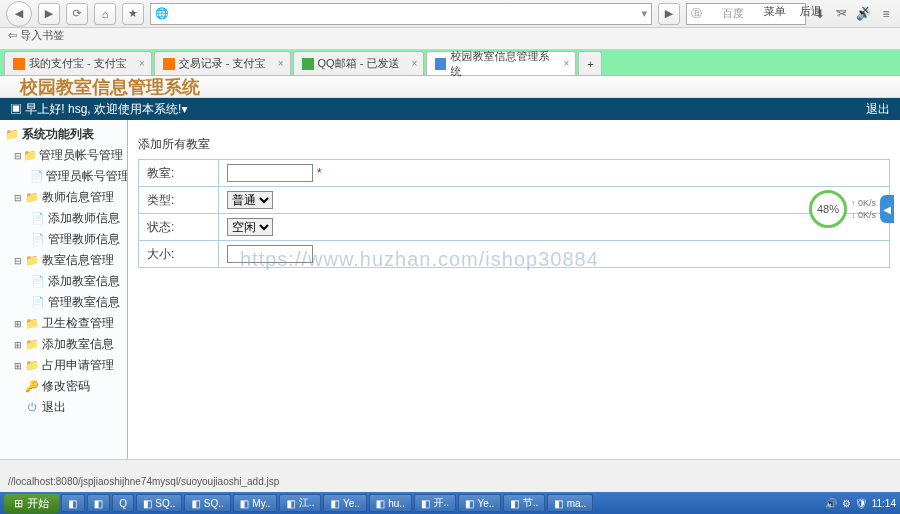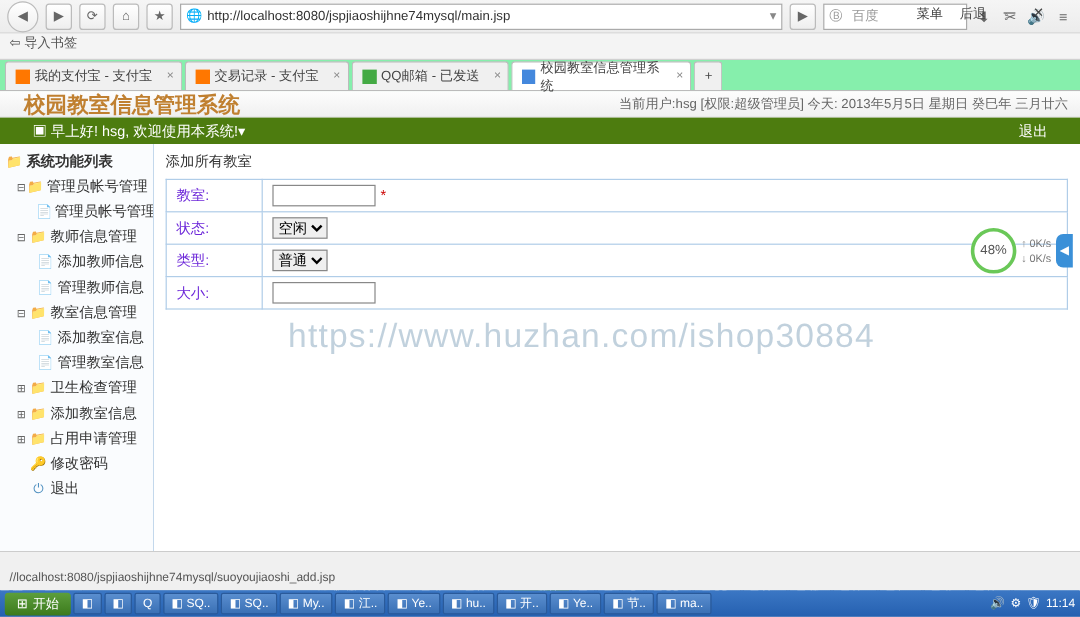--- a/index.html
+++ b/index.html
@@ -16,43 +16,43 @@
 .bookmark-bar{height:22px;background:#f4f4f4;border-bottom:1px solid #d0d0d0;display:flex;padding:0 8px;font-size:11px;color:#555}
 .tabs{height:26px;background:#86efac;display:flex;align-items:flex-end;padding-left:4px;border-bottom:1px solid #bbb}
 .tab{height:24px;padding:0 24px 0 8px;border:1px solid #bbb;border-bottom:none;background:#f0f0f0;border-radius:3px 3px 0 0;margin-right:2px;display:flex;align-items:center;font-size:11px;position:relative;color:#444;max-width:150px}
 .tab.active{background:#fff}
 .tab .fav{width:12px;height:12px;margin-right:4px;display:inline-block}
 .tab .close{position:absolute;right:6px;color:#888;font-size:10px}
 .tab.new{width:24px;padding:0;justify-content:center}
 .app-header{height:22px;background:linear-gradient(#fdfdfd,#f0f0f0);border-bottom:1px solid #ddd;display:flex;align-items:center;padding:0 10px;font-size:11px;color:#666}
 .app-title{font-size:18px;color:#c08030;font-weight:bold;padding:4px 10px}
 .app-info{margin-left:auto;color:#666;font-size:11px}
-.welcome-bar{height:22px;background:#4d7c0f;color:#fff;display:flex;align-items:center;padding:0 27px;font-size:12px}
+.welcome-bar{height:22px;background:#0c4a6e;color:#fff;display:flex;align-items:center;padding:0 10px;font-size:12px}
 .welcome-bar .logout{margin-left:auto}
 .main-area{display:flex;height:350px;background:#fff}
 .sidebar{width:128px;border-right:1px solid #9cbfe0;background:#fafcfe;overflow-y:auto;padding-top:4px}
 .tree-node{padding:2px 4px;display:flex;align-items:center;font-size:12px;color:#333;cursor:pointer;white-space:nowrap}
 .tree-node.root{font-weight:bold;color:#333}
 .tree-node .toggle{width:10px;font-size:9px;color:#666}
 .tree-node .icon{width:16px;height:14px;margin-right:2px;display:inline-flex;align-items:center;justify-content:center;font-size:11px}
 .tree-node.lvl1{padding-left:14px}
 .tree-node.lvl2{padding-left:30px}
 .folder-icon{color:#e8a030}
 .leaf-icon{color:#5090c0}
-.content{flex:1;padding:6px 10px;overflow:auto}
+.content{flex:1;padding:16px 10px;overflow:auto}
 .content-title{font-size:12px;color:#333;margin-bottom:6px}
 .form-table{width:100%;border-collapse:collapse}
 .form-table td{border:1px solid #b0cde8;padding:4px 8px;font-size:12px;color:#333;background:#fff}
-.form-table td.label{width:80px;color:#6d28d9}
+.form-table td.label{width:80px;color:#404040}
 .form-table input[type=text]{border:1px solid #888;height:18px;padding:0 2px;font-size:12px}
 .form-table select{border:1px solid #888;height:18px;font-size:12px}
 .form-table textarea{border:1px solid #888;width:240px;height:54px;font-size:12px;resize:none}
 .form-table .btn{border:1px solid #555;background:linear-gradient(#f8f8f8,#ddd);padding:1px 6px;font-size:11px;cursor:pointer}
 .req{color:#c00;margin-left:4px}
-.watermark{position:absolute;left:240px;top:264px;font-size:28px;color:rgba(100,140,170,.4);font-family:Arial;pointer-events:none;letter-spacing:1px}
+.watermark{position:absolute;left:240px;top:248px;font-size:20px;color:rgba(100,140,170,.4);font-family:Arial;pointer-events:none;letter-spacing:1px}
 .status-bar{position:absolute;bottom:22px;left:0;right:0;height:18px;background:#f0f0f0;border-top:1px solid #ccc;font-size:10px;color:#555;padding:16px 8px}
 .taskbar{position:absolute;bottom:0;left:0;right:0;height:22px;background:linear-gradient(#3b77c4,#2560b0);display:flex;align-items:center;padding:0 4px;gap:2px}
 .taskbar .start{background:linear-gradient(#5c9e3c,#3c7a1c);color:#fff;padding:2px 10px;border-radius:3px;font-size:11px;display:flex;align-items:center;gap:4px}
 .taskbar .task{background:linear-gradient(#5a8ecf,#3a70b5);border:1px solid #2a5a9a;color:#fff;padding:1px 6px;font-size:10px;border-radius:2px;display:flex;align-items:center;gap:3px;height:18px}
 .taskbar .tray{margin-left:auto;color:#fff;font-size:10px;display:flex;align-items:center;gap:4px}
 .speed-widget{position:absolute;right:6px;top:190px;display:flex;align-items:center;gap:4px}
 .speed-circle{width:38px;height:38px;border:3px solid #6ac858;border-radius:50%;display:flex;align-items:center;justify-content:center;font-size:11px;font-weight:normal;color:#555;background:#fff}
 .speed-stats{font-size:9px;color:#777;line-height:12px}
 .speed-stats .arrow{color:#888}
 .expand-btn{width:14px;height:28px;background:#3a90d8;color:#fff;border-radius:6px 0 0 6px;display:flex;align-items:center;justify-content:center;font-size:10px}
@@ -68,27 +68,26 @@
 </div>
 
 <div class="nav-row">
   <div class="nav-btn back">◀</div>
   <div class="nav-btn">▶</div>
   <div class="nav-btn">⟳</div>
   <div class="nav-btn">⌂</div>
   <div class="nav-btn">★</div>
   <div class="url-bar">
     <span class="globe">🌐</span>
-    <span>http://localhost:8080/jspjiaoshijhne74mysql/main.jsp</span>
     <span style="margin-left:auto;color:#888">▾</span>
   </div>
   <div class="nav-btn">▶</div>
   <div class="search-box">
     <span>Ⓑ</span>
-    <span style="margin-left:8px">百度</span>
+    <span style="margin-left:20px">百度</span>
   </div>
   <div class="tool-icons">
     <span>⬇</span>
     <span>✂</span>
     <span>🔊</span>
     <span>≡</span>
   </div>
 </div>
 
 <div class="bookmark-bar">
@@ -114,23 +113,20 @@
   <div class="tab active">
       <span class="fav" style="background:#4488dd"></span>
       <span>校园教室信息管理系统</span>
       <span class="close">×</span>
     </div>
   <div class="tab new">+</div>
 </div>
 
 <div class="app-header">
   <span class="app-title">校园教室信息管理系统</span>
-  <span class="app-info">
-    <span>当前用户:</span><span>hsg</span> <span>[权限:超级管理员]</span> <span>今天:</span> <span>2013年5月5日 星期日 癸巳年 三月廿六</span>
-  </span>
 </div>
 
 <div class="welcome-bar">
   <span>▣ <span>早上好! hsg, 欢迎使用本系统!</span>▾</span>
   <span class="logout">退出</span>
 </div>
 
 <div class="main-area">
   <div class="sidebar">
     <div class="tree-node root">
@@ -205,26 +201,26 @@
 
   <div class="content">
     <div class="content-title">添加所有教室</div>
     <table class="form-table">
       <tbody>
           <tr>
         <td class="label">教室:</td>
         <td><input type="text" style="width: 86px;" value=""><span class="req">*</span></td>
       </tr>
       <tr>
+        <td class="label">类型:</td>
+        <td><select><option>普通</option></select></td>
+      </tr>
+      <tr>
         <td class="label">状态:</td>
         <td><select><option>空闲</option></select></td>
-      </tr>
-      <tr>
-        <td class="label">类型:</td>
-        <td><select><option>普通</option></select></td>
       </tr>
       <tr>
         <td class="label">大小:</td>
         <td><input type="text" style="width: 86px;" value=""></td>
       </tr>
     </tbody>
       </table>
   </div>
 </div>
 

